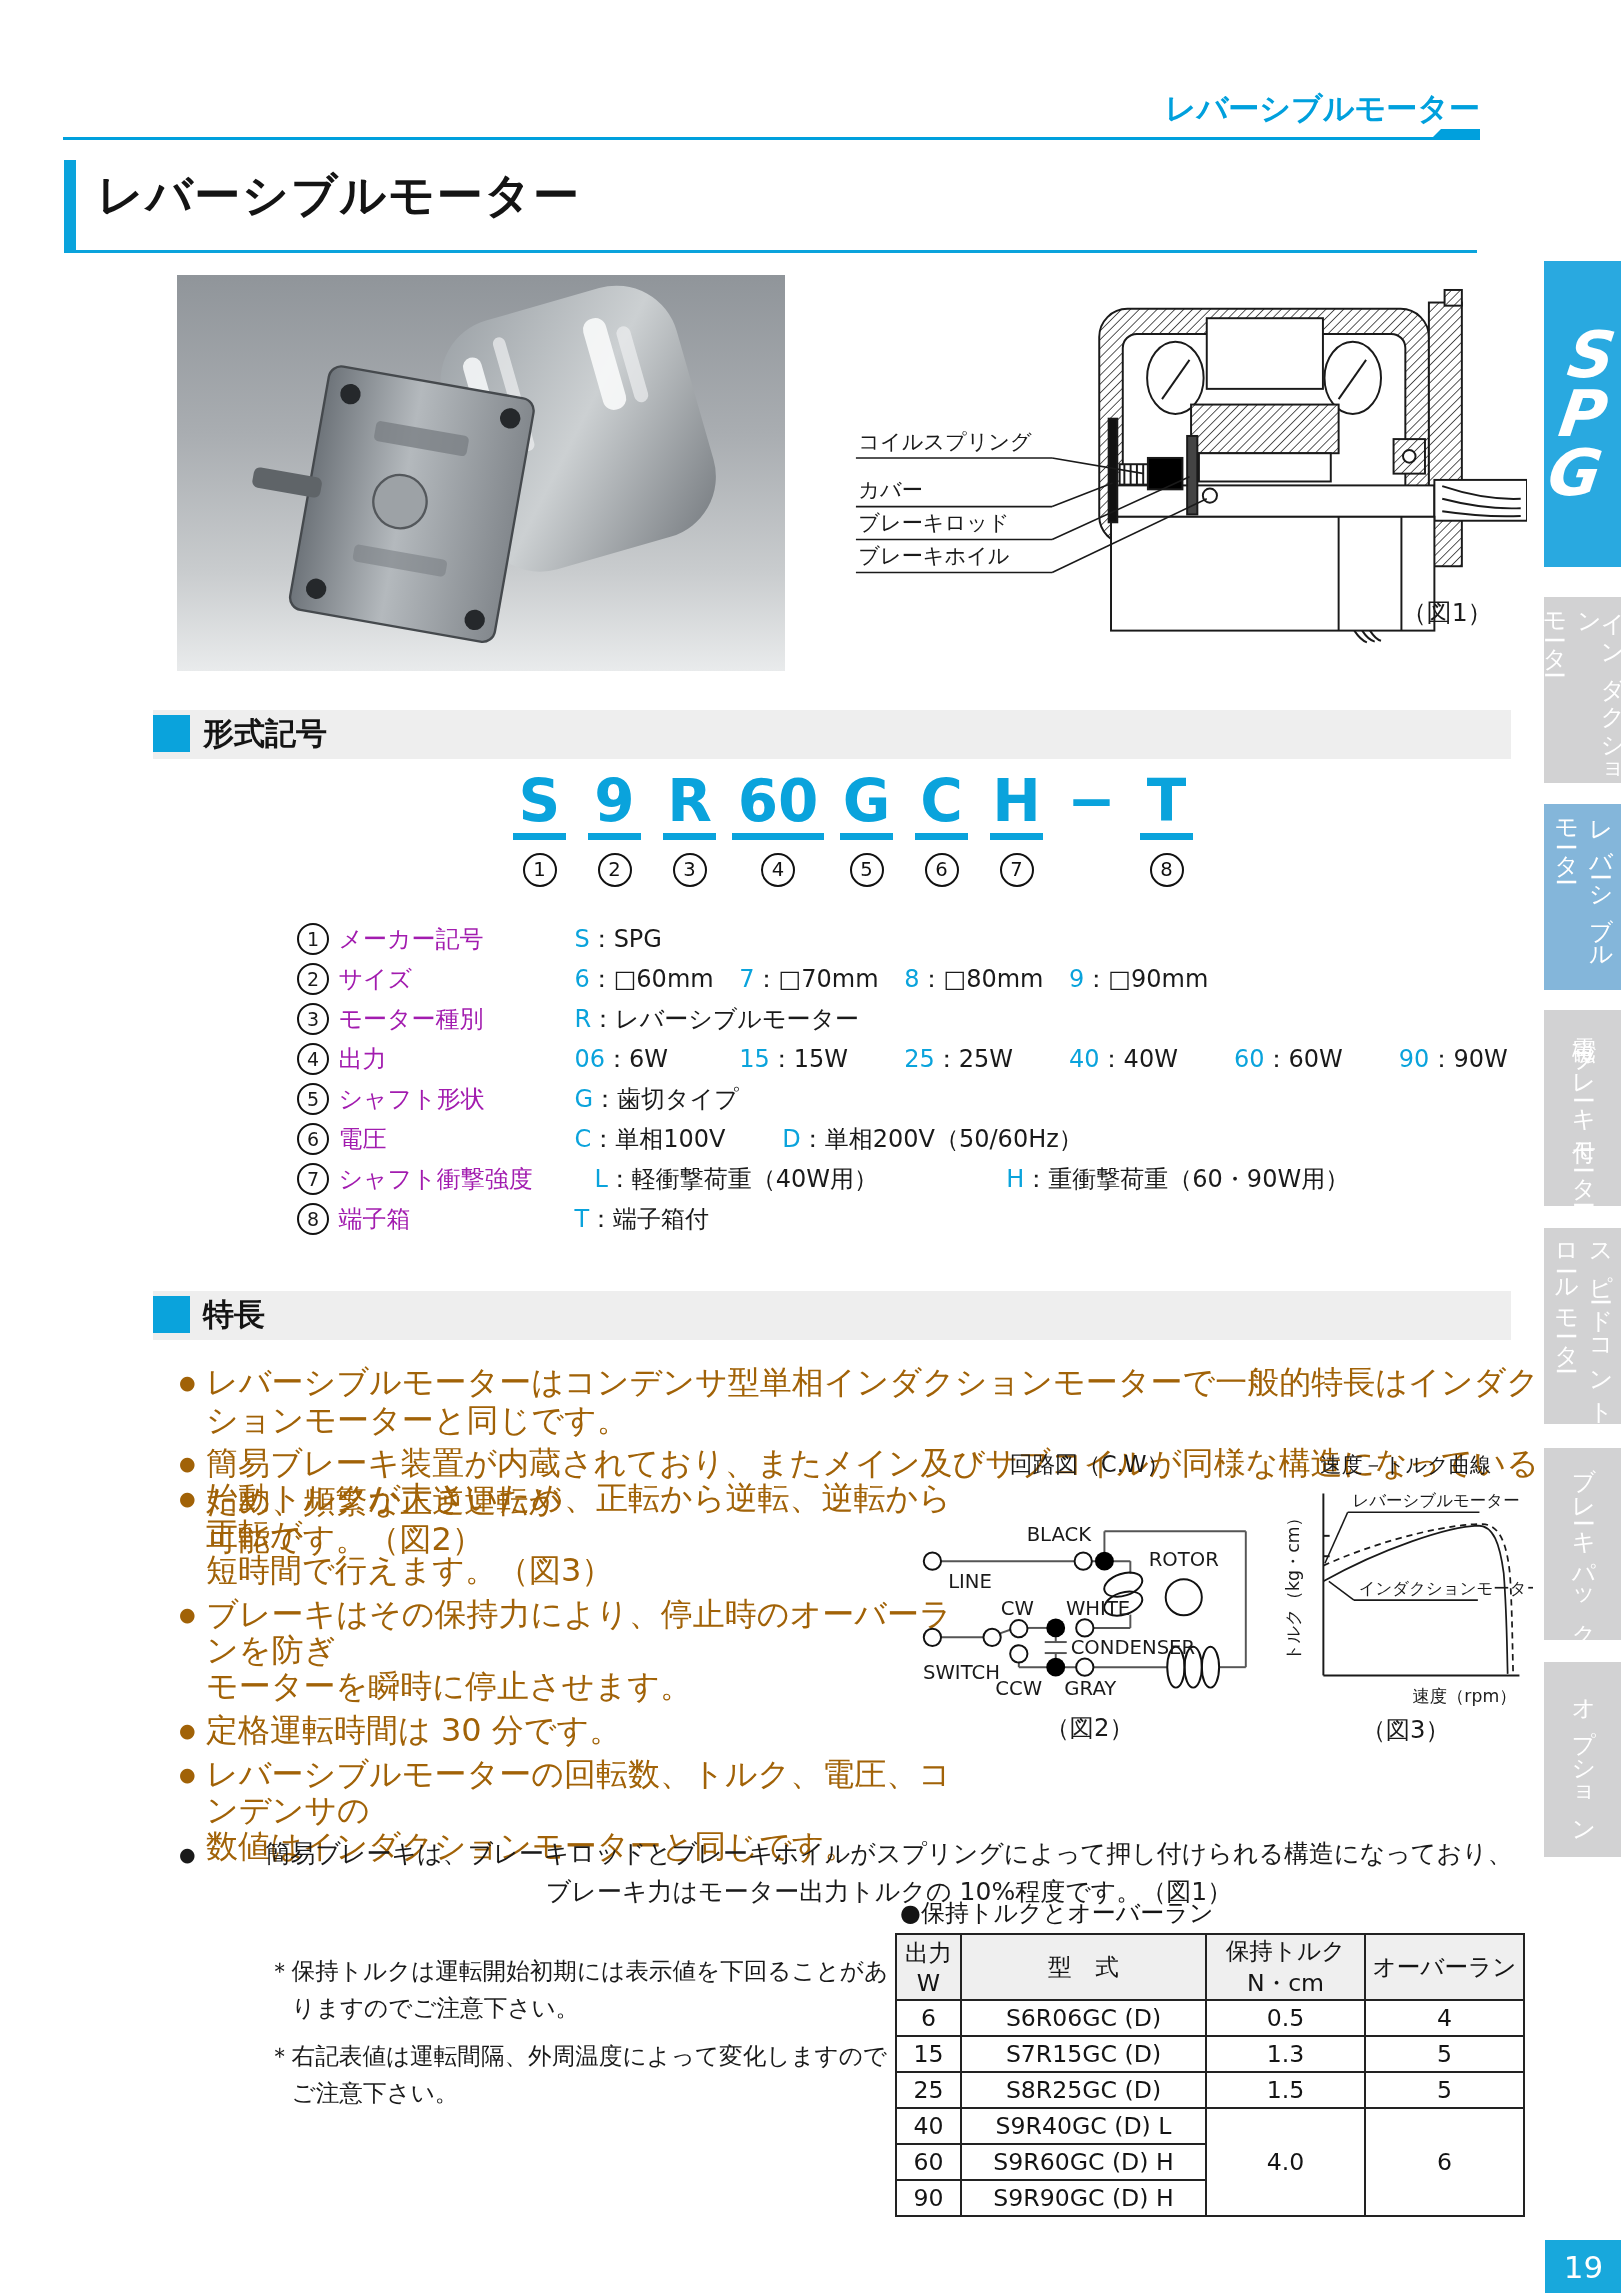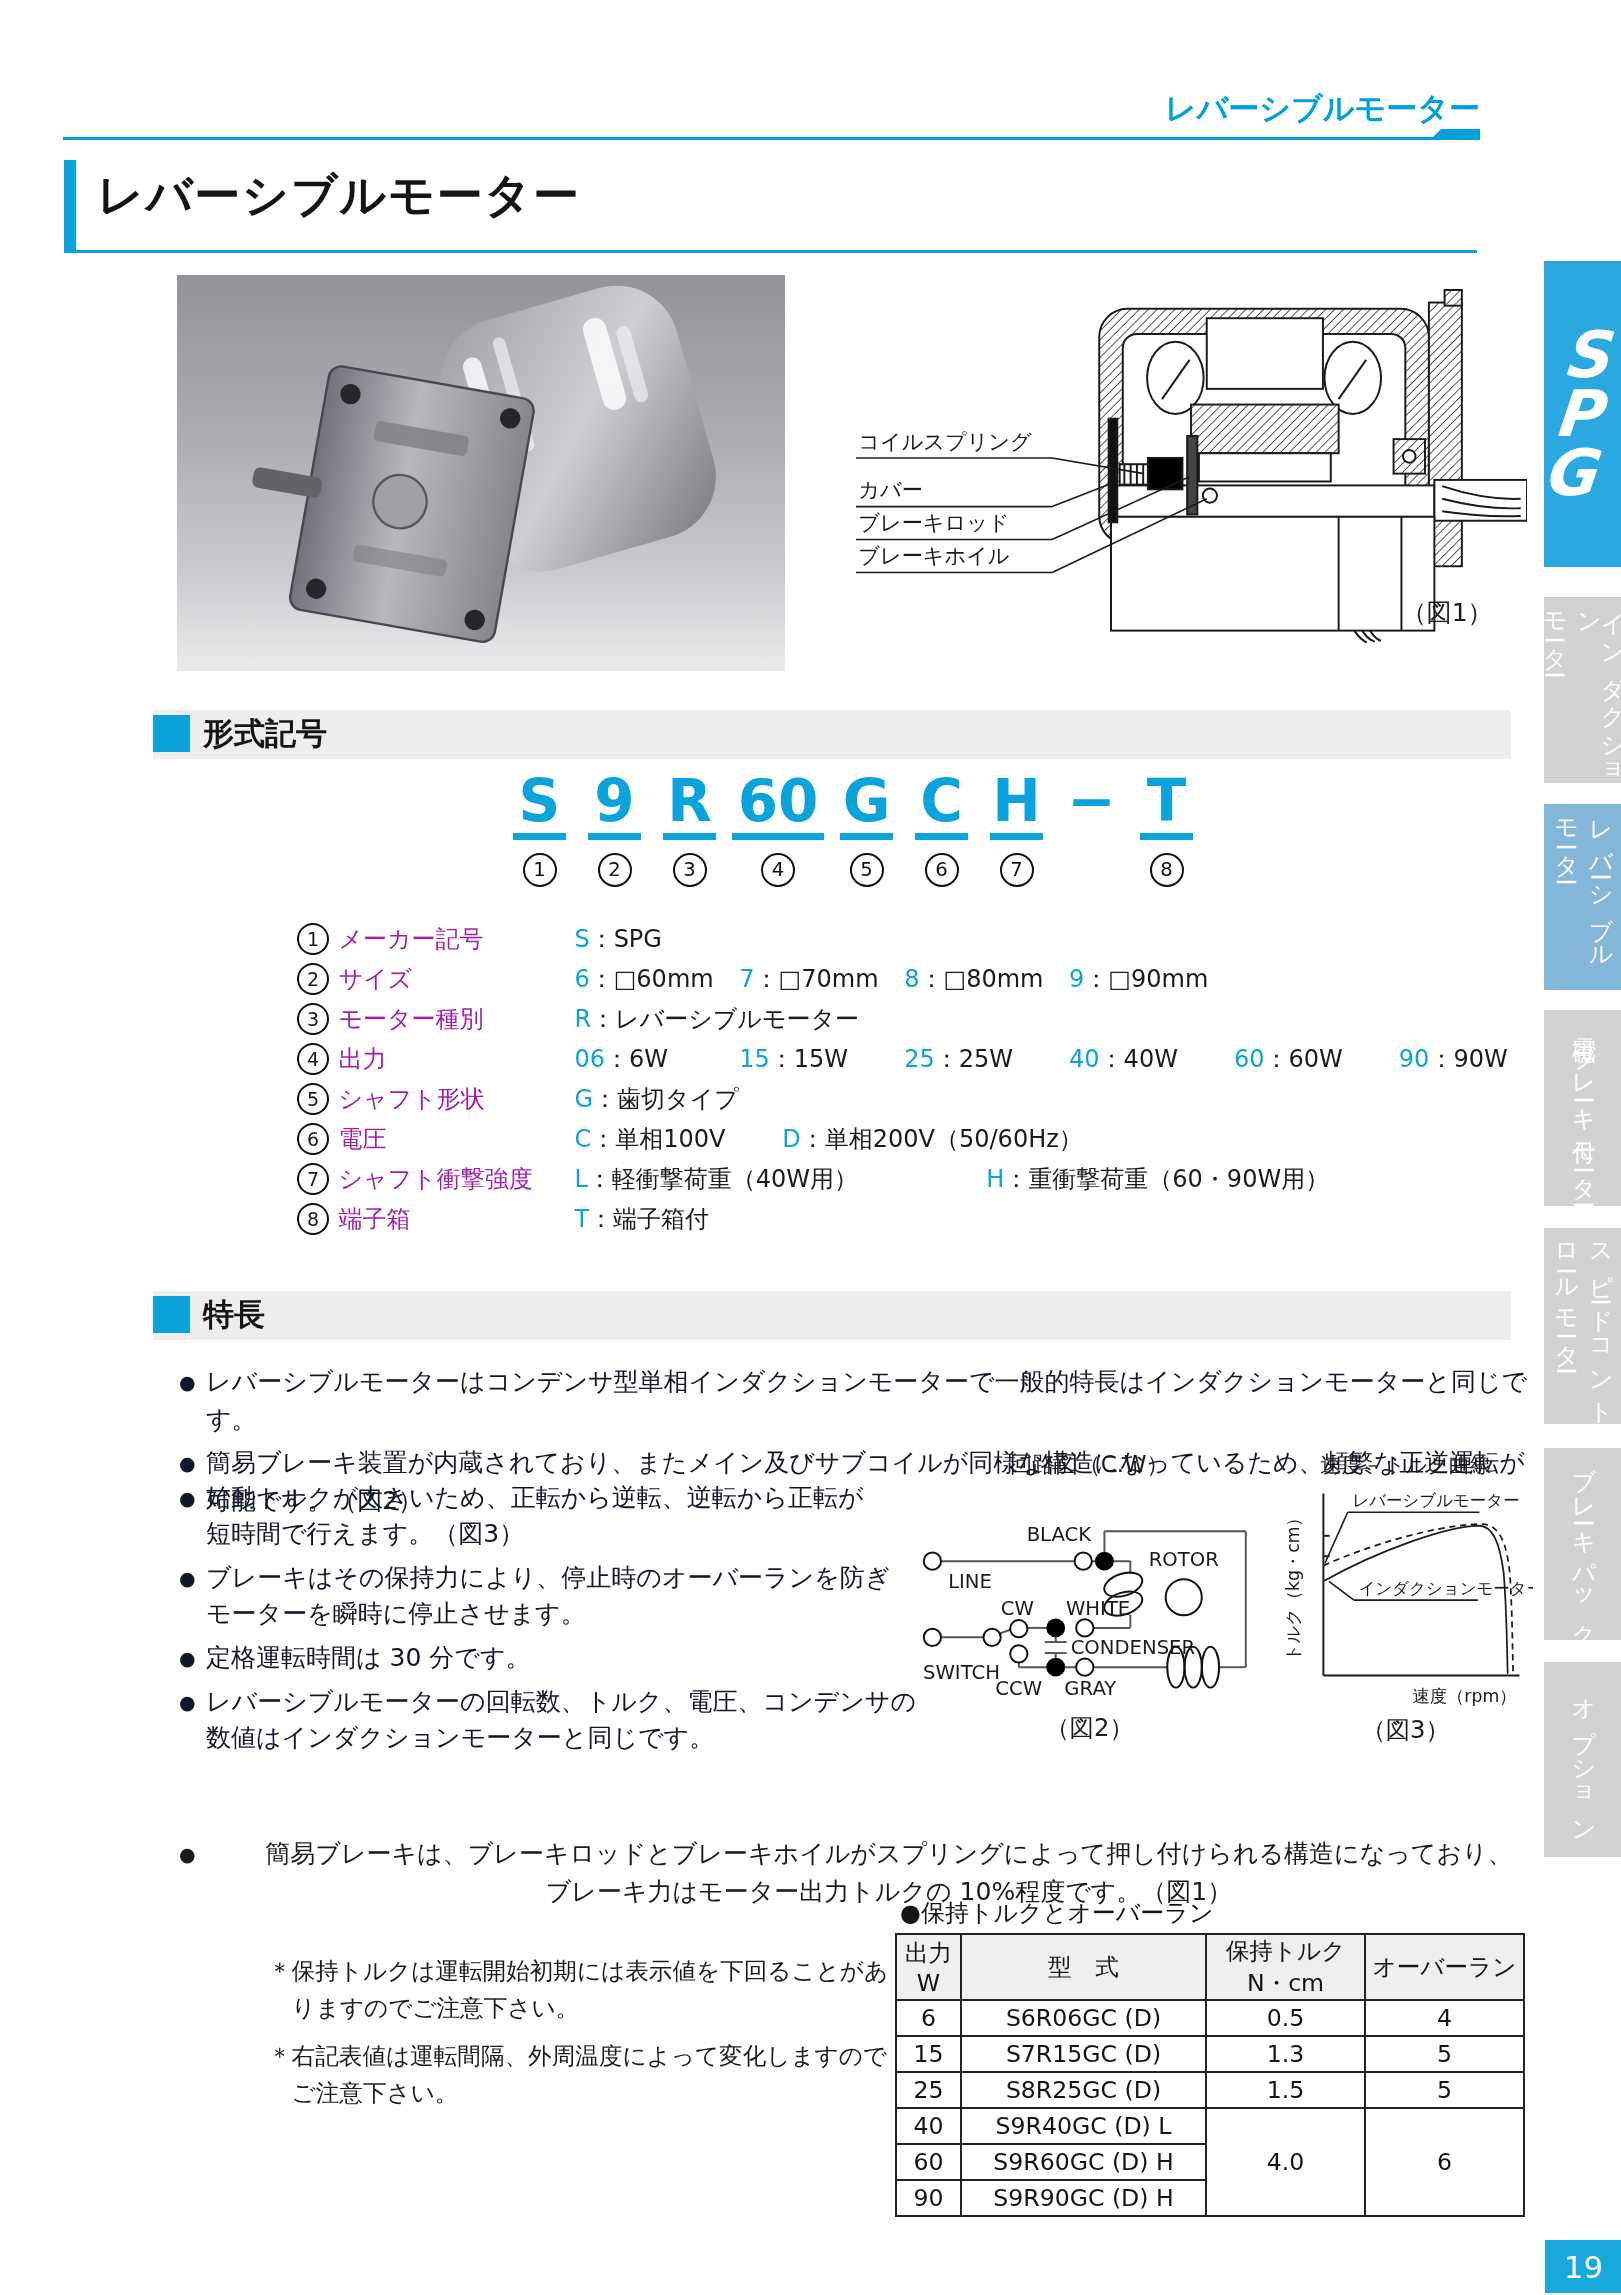--- a/index.html
+++ b/index.html
@@ -60,21 +60,21 @@
         font-size:19px;line-height:28px;text-align:center;margin-right:9.4px;}
   .spec-label{width:236px;color:#a21caf;}
   .spec-vals{display:flex;}
   .vi{min-width:157px;margin-right:7.9px;white-space:nowrap;}
   .vi .code{color:#0aa3dc;}
   .vi .code::after{content:"：";color:#1a1a1a;}
 
   
   .feat-full{left:179px;top:1363px;width:1390px;}
   .feat-left{left:179px;top:1480px;width:773px;}
-  .feat-li{position:relative;padding-left:27px;font-size:25px;line-height:38px;margin-bottom:4.7px;color:#0f172a;}
+  .feat-li{position:relative;padding-left:27px;font-size:32px;line-height:38px;margin-bottom:4.7px;color:#a16207;}
   .feat-left .feat-li{line-height:36px;margin-bottom:7.9px;}
   .feat-li::before{content:"●";position:absolute;left:0;top:0;font-size:19px;}
 
   .fig2{left:901px;top:1448px;width:377px;height:297px;}
   .fig3{left:1280px;top:1448px;width:253px;height:298px;}
 
   
   .brake-bullet{left:179px;top:1835px;width:1366px;position:absolute;padding-left:27px;font-size:25px;line-height:38px;text-align:center;}
   .brake-bullet::before{content:"●";position:absolute;left:0;top:0;font-size:19px;}
   .notes{left:268px;top:1953px;width:785px;font-size:23.6px;line-height:37px;}
@@ -289,21 +289,21 @@
         <span class="spec-label">電圧</span>
       <span class="spec-vals">
         <span class="vi" style="min-width:200px;"><span class="code">C</span><span>単相100V</span></span>
         <span class="vi"><span class="code">D</span><span>単相200V（50/60Hz）</span></span>
       </span>
     </div>
     <div class="spec-row">
       <span class="cnum">7</span>
         <span class="spec-label">シャフト衝撃強度</span>
       <span class="spec-vals">
-        <span class="vi" style="min-width:404px;"><span class="code">L</span><span>軽衝撃荷重（40W用）</span></span>
+        <span class="vi" style="min-width:404px;margin-left:20px;"><span class="code">L</span><span>軽衝撃荷重（40W用）</span></span>
         <span class="vi"><span class="code">H</span><span>重衝撃荷重（60・90W用）</span></span>
       </span>
     </div>
     <div class="spec-row">
       <span class="cnum">8</span>
         <span class="spec-label">端子箱</span>
       <span class="spec-vals">
           <span class="vi"><span class="code">T</span><span>端子箱付</span></span>
         </span>
     </div>

